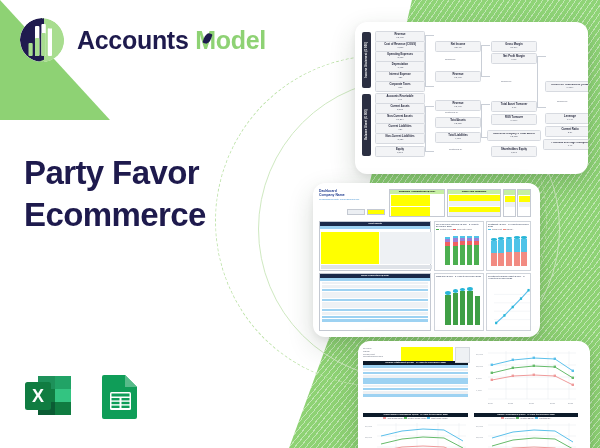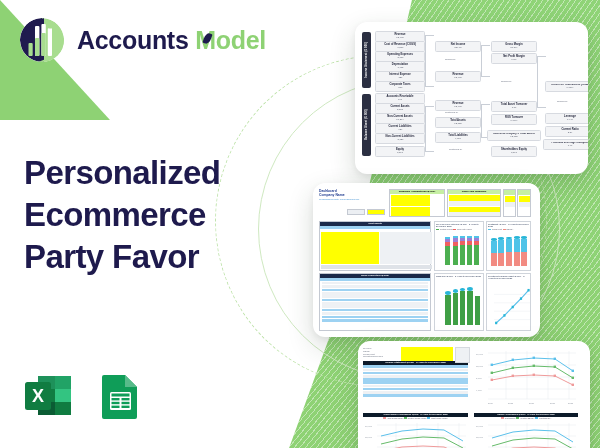--- a/index.html
+++ b/index.html
@@ -164,23 +164,22 @@
           <circle cx="32" cy="10" r="2.6" fill="#a8dd8f"></circle>
         </g>
       </svg>
     </div>
     <div class="logo-text">
       <span class="lt-dark">Accounts</span><span>&nbsp;</span><span class="lt-wrap"><span class="lt-green">Model</span><span class="leaf-dot"></span></span>
     </div>
   </div>
 
   <div class="headline">
-    <span>Personalized</span>
+    <span>Party Favor</span>
     <span>Ecommerce</span>
-    <span>Party Favor</span>
   </div>
 
   <div class="app-icons">
     <div class="app-ico">
       <svg width="52" height="52" viewBox="0 0 52 52" aria-hidden="true">
         <rect x="16" y="6" width="33" height="13" fill="#21a366"></rect>
         <rect x="16" y="19" width="33" height="13" fill="#33c481"></rect>
         <rect x="16" y="32" width="33" height="13" fill="#107c41"></rect>
         <rect x="16" y="19" width="17" height="13" fill="#107c41"></rect>
         <rect x="16" y="6" width="17" height="13" fill="#185c37" opacity=".25"></rect>

